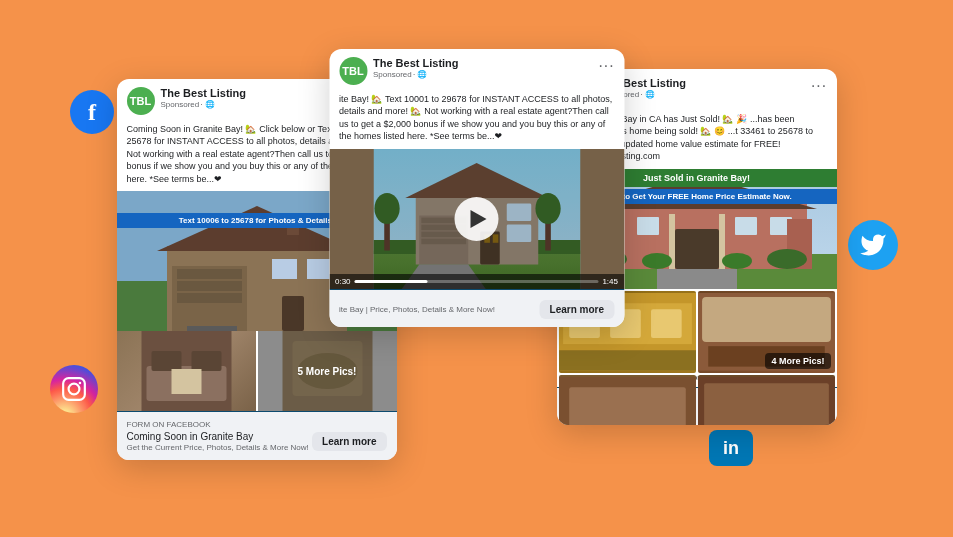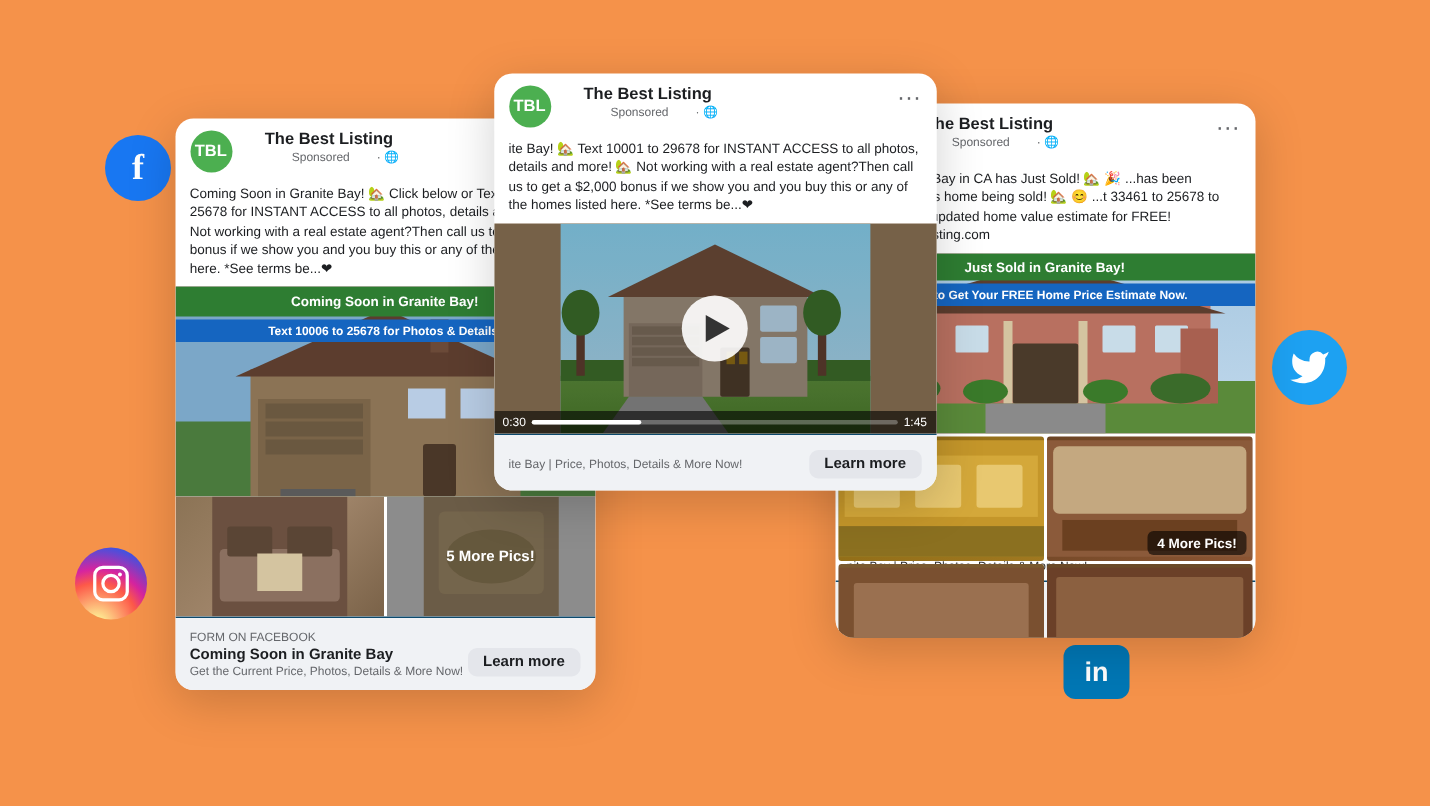--- a/index.html
+++ b/index.html
@@ -106,42 +106,41 @@
       width: 28px;
       height: 28px;
       border-radius: 50%;
       background: #4CAF50;
       display: flex;
       align-items: center;
       justify-content: center;
       color: white;
       font-size: 11px;
       font-weight: bold;
-      margin-right: 22px;
+      margin-right: 6px;
       flex-shrink: 0;
     }
 
     .card-header-text {
       flex: 1;
     }
 
     .card-header-name {
       font-size: 11px;
       font-weight: 700;
       color: #1c1e21;
       line-height: 1.2;
     }
 
     .card-header-sponsored {
       font-size: 9px;
       color: #65676b;
       display: flex;
       align-items: flex-end;
-      gap: 18px;
-      margin-left: 18px;
+      gap: 1px;
     }
 
     .card-header-dots {
       font-size: 16px;
       color: #65676b;
       cursor: pointer;
     }
 
     .card-body-text {
       padding: 0 10px 6px;
@@ -225,21 +224,21 @@
 
     
     .card-footer {
       background: #F0F2F5;
       padding: 8px 10px;
       border-top: 1px solid #0c4a6e;
     }
 
     .card-footer-title {
       font-size: 10px;
-      font-weight: 700;
+      font-weight: 400;
       color: #1c1e21;
     }
 
     .card-footer-subtitle {
       font-size: 8px;
       color: #65676b;
       margin-top: 1px;
     }
 
     .card-footer-row {
@@ -452,21 +451,20 @@
         <rect x="170" y="22" width="12" height="22" fill="#6B4A38"></rect>
 
         <rect x="155" y="68" width="25" height="20" fill="#B8CCE4"></rect>
         <rect x="190" y="68" width="25" height="20" fill="#B8CCE4"></rect>
 
         <rect x="165" y="105" width="22" height="35" fill="#4A3728" rx="2"></rect>
 
         <rect x="70" y="135" width="50" height="5" fill="#5A5A5A"></rect>
       </svg>
       
-      <div class="green-banner" style="font-size:9px;padding:5px;">Coming Soon in Granite Bay!</div>
       
       <div class="blue-banner">Text 10006 to 25678 for Photos &amp; Details.</div>
     </div>
 
     <div class="thumb-grid">
       <div class="thumb-item">
         <div class="thumb-bg-bedroom"></div>
         <svg style="position:absolute;inset:0;width:100%;height:100%;" viewBox="0 0 90 80">
           <rect width="90" height="80" fill="#6B5040"></rect>
           <rect x="5" y="35" width="80" height="35" fill="#8B7060" rx="3"></rect>

